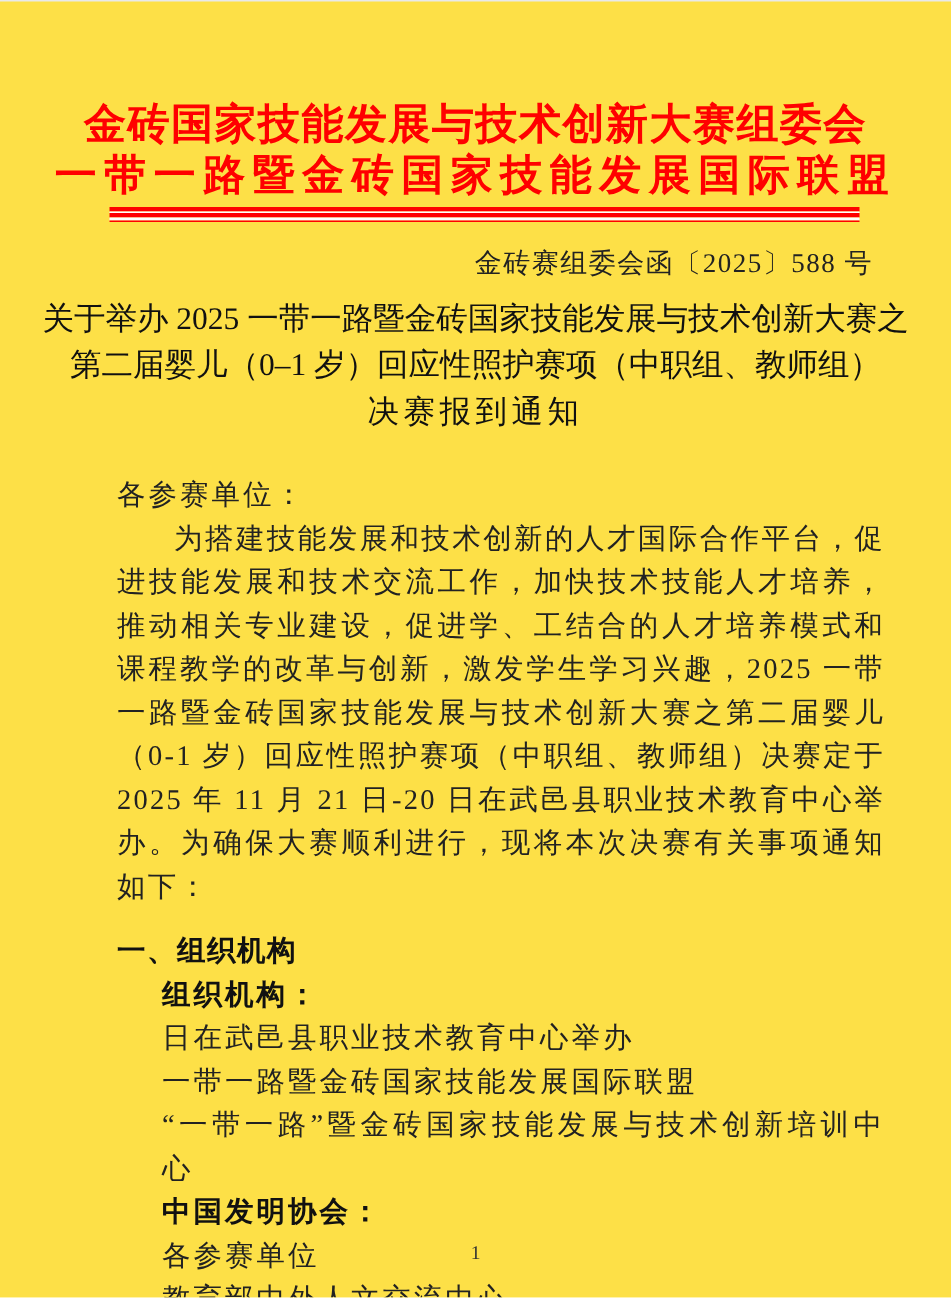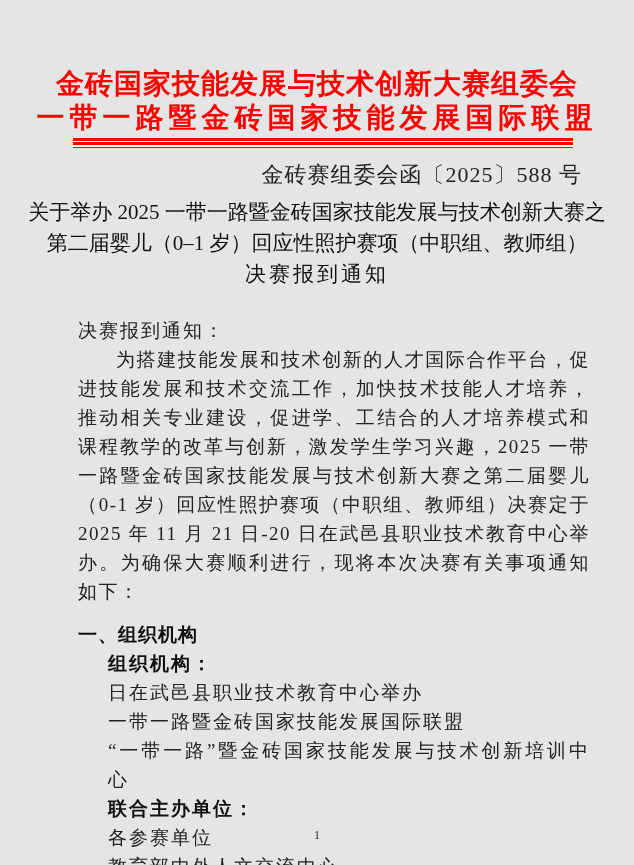--- a/index.html
+++ b/index.html
@@ -4,21 +4,21 @@
 <style>
   html, body {
     margin: 0;
     padding: 0;
     background: #ffffff;
   }
   .page {
     position: relative;
     width: 634px;
     height: 865px;
-    background: #e5e5e5;
+    background: #fde047;
     border-top: 1px solid #e9e9e9;
     overflow: hidden;
     font-family: "Liberation Serif", "DejaVu Serif", serif;
     color: var(--text, #222222);
     box-sizing: border-box;
   }
 
   
   .letterhead {
     padding-top: 66px;
@@ -47,21 +47,21 @@
   .rule .g1 { height: 1px; background: #ffffff; }
   .rule .r2 { height: 3px; background: var(--accent-red, #ff0000); }
   .rule .g2 { height: 2px; background: #ffffff; }
   .rule .r3 { height: 1px; background: var(--accent-red, #ff0000); }
 
   
   .doc-number {
     margin-top: 16px;
     padding-right: 52px;
     text-align: right;
-    font-size: 22px;
+    font-size: 18px;
     letter-spacing: 1px;
     line-height: 22px;
   }
 
   
   .doc-title {
     margin-top: 11px;
     text-align: center;
     font-weight: normal;
     font-size: 21px;
@@ -136,28 +136,28 @@
 
   <div class="doc-number">金砖赛组委会函〔2025〕588 号</div>
 
   <div class="doc-title">
     <div class="t-line1">关于举办 2025 一带一路暨金砖国家技能发展与技术创新大赛之</div>
     <div class="t-line2">第二届婴儿（0–1 岁）回应性照护赛项（中职组、教师组）</div>
     <div class="t-line3">决赛报到通知</div>
   </div>
 
   <div class="body-block">
-    <div class="salutation">决赛报到通知：</div>
+    <div class="salutation">各参赛单位：</div>
     <div class="main-paragraph">为搭建技能发展和技术创新的人才国际合作平台，促进技能发展和技术交流工作，加快技术技能人才培养，推动相关专业建设，促进学、工结合的人才培养模式和课程教学的改革与创新，激发学生学习兴趣，2025 一带一路暨金砖国家技能发展与技术创新大赛之第二届婴儿（0-1 岁）回应性照护赛项（中职组、教师组）决赛定于 2025 年 11 月 21 日-20 日在武邑县职业技术教育中心举办。为确保大赛顺利进行，现将本次决赛有关事项通知如下：</div>
 
     <div class="section-heading">一、组织机构</div>
     <div class="sub-label">组织机构：</div>
     <div class="org-item">日在武邑县职业技术教育中心举办</div>
     <div class="org-item">一带一路暨金砖国家技能发展国际联盟</div>
     <div class="org-item">“一带一路”暨金砖国家技能发展与技术创新培训中心</div>
-    <div class="sub-label">联合主办单位：</div>
+    <div class="sub-label">中国发明协会：</div>
     <div class="org-item">各参赛单位</div>
     <div class="org-item">教育部中外人文交流中心</div>
   </div>
 
   <div class="page-number">1</div>
 
 </div>
 
 </body></html>

